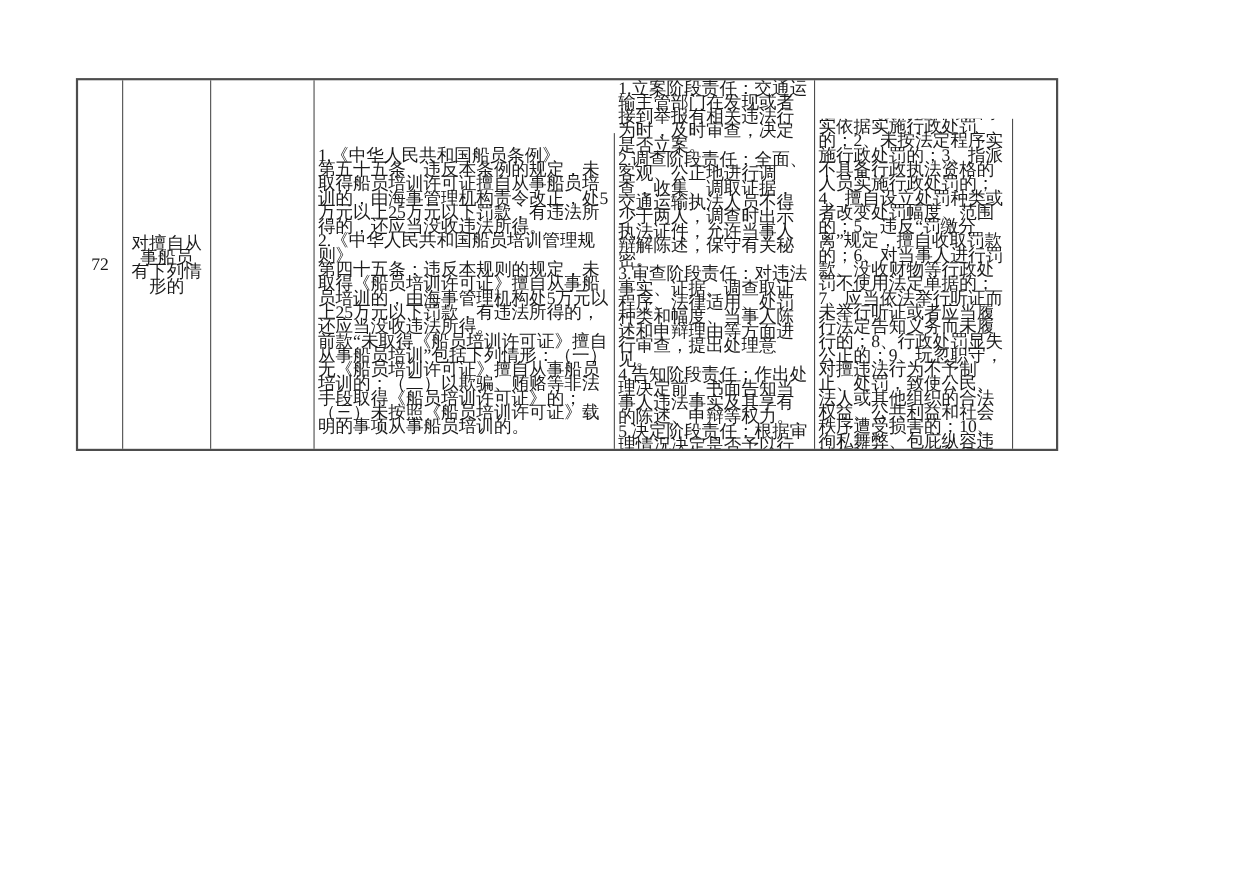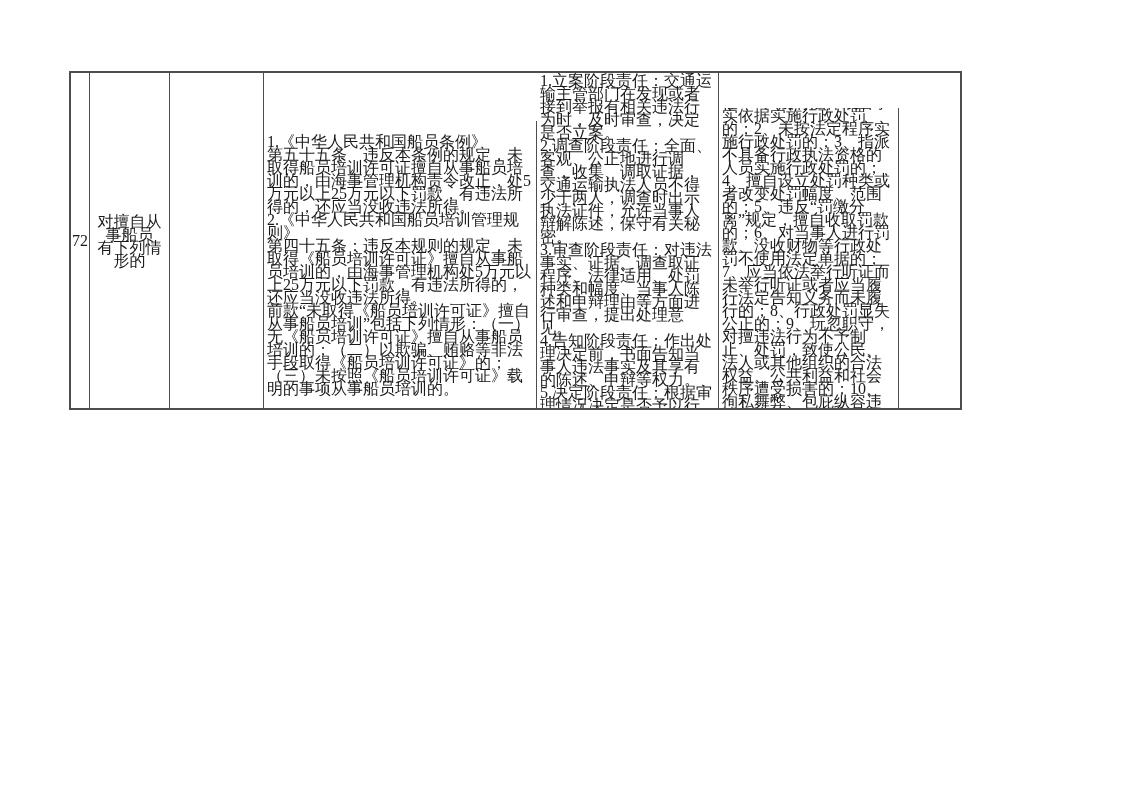--- a/index.html
+++ b/index.html
@@ -29,21 +29,21 @@
     line-height: 13px;
     overflow: hidden;
     flex: 0 0 auto;
     display: flex;
     font-family: Liberation Serif, serif;
   }
   .cell:last-child { border-right: none; flex: 1 1 auto; }
   .cell .txt { white-space: pre-line; width: 100%; }
   .v-center { align-items: center; }
   .h-center { text-align: center; }
-  .c1 { width: 19px; justify-content: flex-end; }
+  .c1 { width: 41px; justify-content: flex-end; }
   .c2 { width: 26px; justify-content: center; }
   .c3 { width: 80px; justify-content: center; }
   .c4 { width: 94px; }
   .c5 { width: 273px; padding: 2px 3px; margin-top: 48px; }
   .c6 { width: 182px; padding: 1px 3px; align-items: flex-start; }
   .c7 { width: 180px; padding: 2px 3px; margin-top: 35px; }
   .c8 { }
 </style>
 </head>
 <body>

